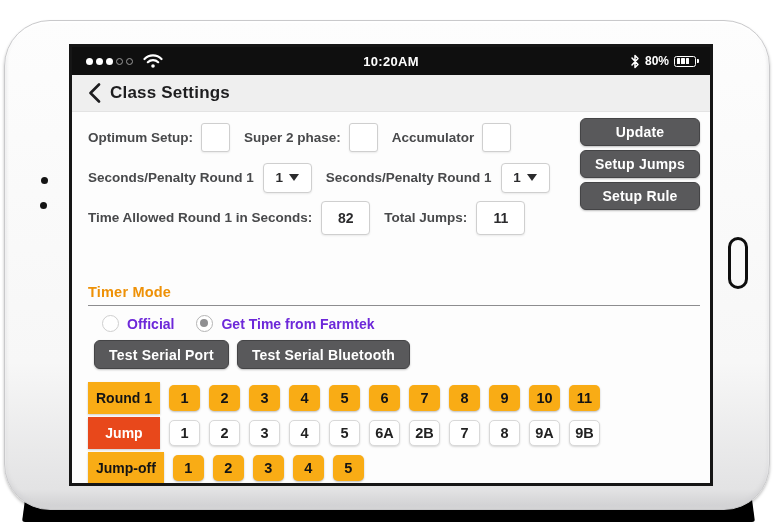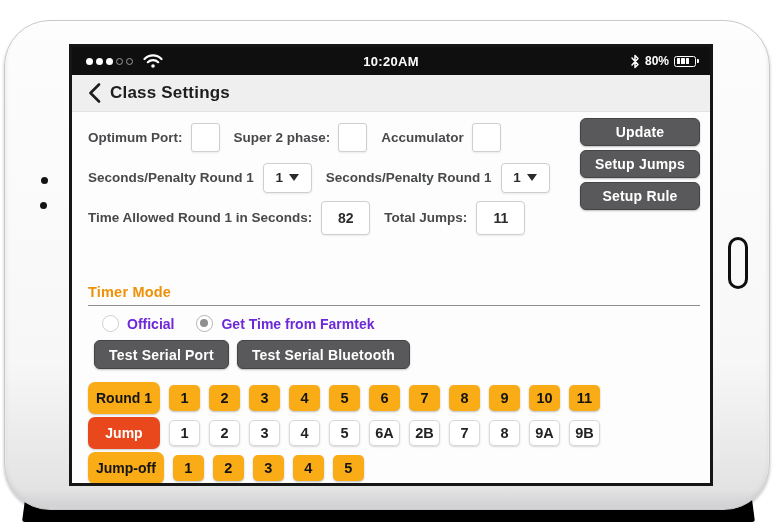--- a/index.html
+++ b/index.html
@@ -98,21 +98,21 @@
   .radio { width:17px; height:17px; border-radius:50%; border:1.5px solid #cfcfcf; background:#fff; position:relative; }
   .radio.selected { border-color:#b5b5b5; }
   .radio.selected:after { content:""; position:absolute; left:3px; top:3px; width:8px; height:8px; border-radius:50%; background:#8f8f91; }
   .test-row { display:flex; gap:8px; margin-left:6px; }
   .test-row .gray-btn { padding:0 14px; height:29px; font-size:14px; }
 
   
   .chips-area { position:absolute; left:16px; top:272px; }
   .chip-row { display:flex; align-items:center; gap:9px; margin-bottom:8px; height:27px; }
   .row-tag {
-    min-width:72px; height:18px; border-radius:7px; display:flex; align-items:center; justify-content:center;
+    min-width:72px; height:18px; border-radius:0; display:flex; align-items:center; justify-content:center;
     font-size:14px; font-weight:700; padding:16px 8px; box-shadow:0 1px 2px rgba(0,0,0,.2);
   }
   .row-tag.orange { background:#f9ac15; color:#141414; }
   .row-tag.red { background:#e8481b; color:#fff; }
   .chip {
     min-width:31px; height:26px; border-radius:5px; display:flex; align-items:center; justify-content:center;
     font-size:14.5px; font-weight:700; padding:0 5px; cursor:pointer;
   }
   .chip.orange { background:#f9ac15; color:#141414; box-shadow:0 1px 2px rgba(0,0,0,.25); }
   .chip.white { background:#fff; color:#222; border:1px solid #d9d9d9; box-shadow:0 1px 2px rgba(0,0,0,.15); }
@@ -172,21 +172,21 @@
             <polyline points="11,1.5 2.5,10 11,18.5" fill="none" stroke="#1d1d1f" stroke-width="2.6" stroke-linecap="round" stroke-linejoin="round"></polyline>
           </svg>
         </span>
         <span class="title">Class Settings</span>
       </div>
 
       <div class="content">
 
         <div class="form-area">
           <div class="frow">
-            <span class="flabel">Optimum Port:</span>
+            <span class="flabel">Optimum Setup:</span>
             <span class="checkbox"></span>
             <span class="flabel">Super 2 phase:</span>
             <span class="checkbox"></span>
             <span class="flabel">Accumulator</span>
             <span class="checkbox"></span>
           </div>
           <div class="frow">
             <span class="flabel">Seconds/Penalty Round 1</span>
             <span class="dropdown">
               <span>1</span>

